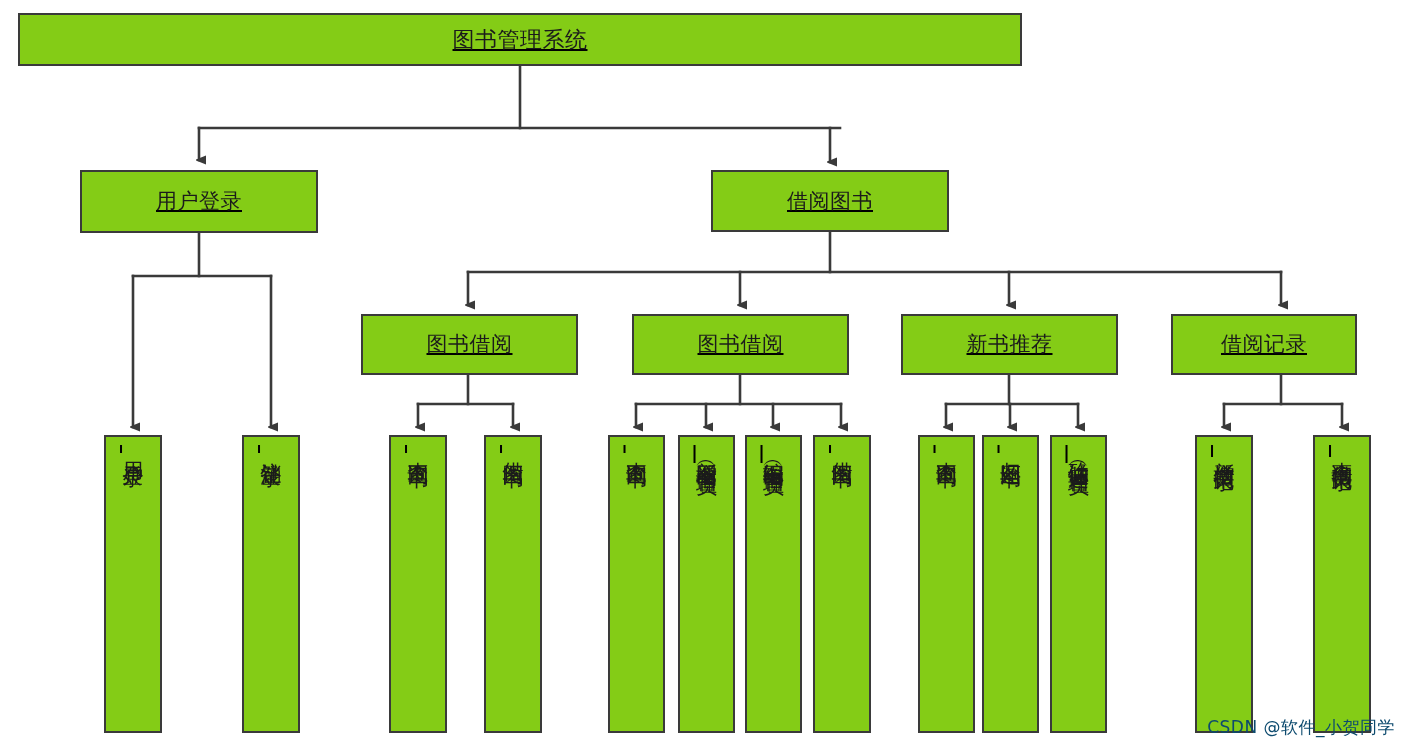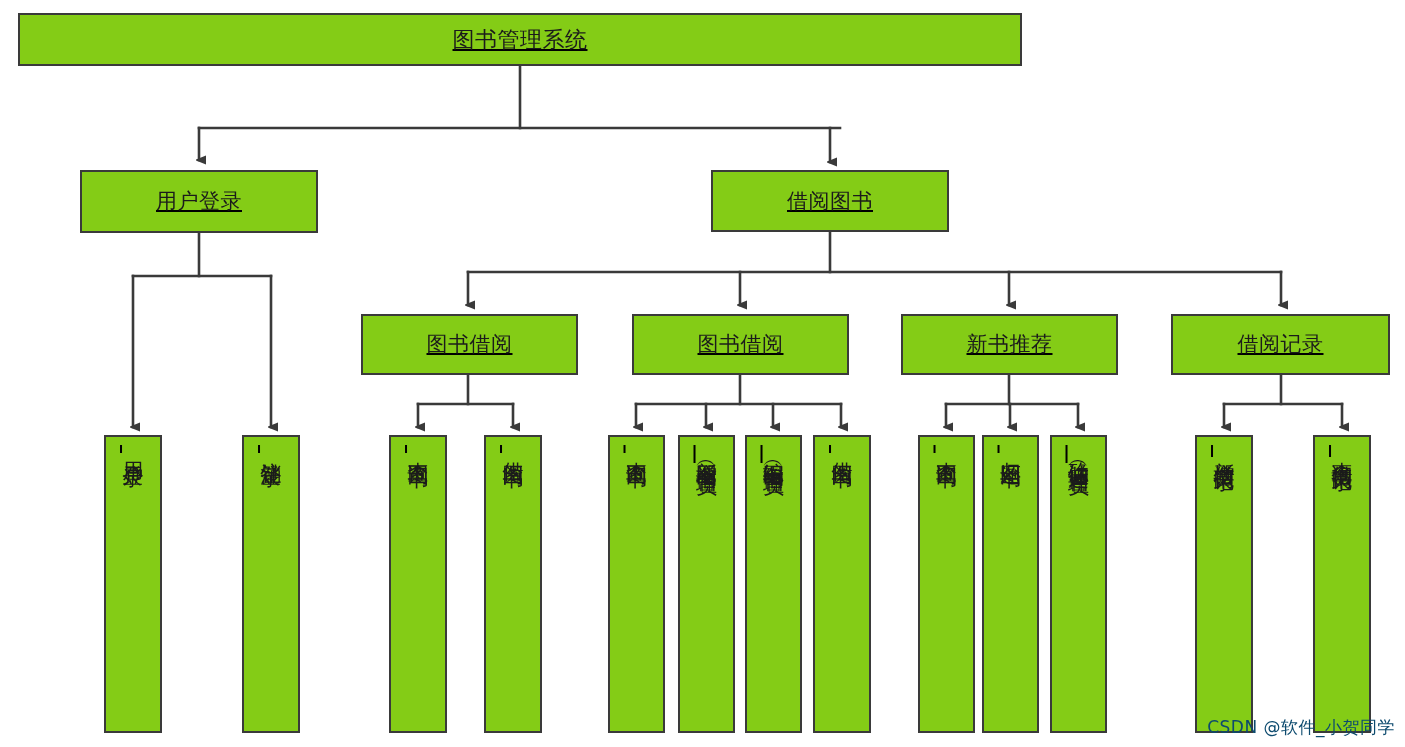--- a/index.html
+++ b/index.html
@@ -146,21 +146,21 @@
   </div>
 
   <div class="node" style="left:632px; top:314px; width:217px; height:61px;">
     <span class="node-label">图书借阅</span>
   </div>
 
   <div class="node" style="left:901px; top:314px; width:217px; height:61px;">
     <span class="node-label">新书推荐</span>
   </div>
 
-  <div class="node" style="left:1171px; top:314px; width:219px; height:61px;">
+  <div class="node" style="left:1171px; top:314px; width:186px; height:61px;">
     <span class="node-label">借阅记录</span>
   </div>
 
   <div class="node leaf" style="left:104px; top:435px; width:58px; height:298px;">
     <span class="node-label">用户登录</span>
   </div>
   <div class="node leaf" style="left:242px; top:435px; width:58px; height:298px;">
     <span class="node-label">注销登录</span>
   </div>
 

